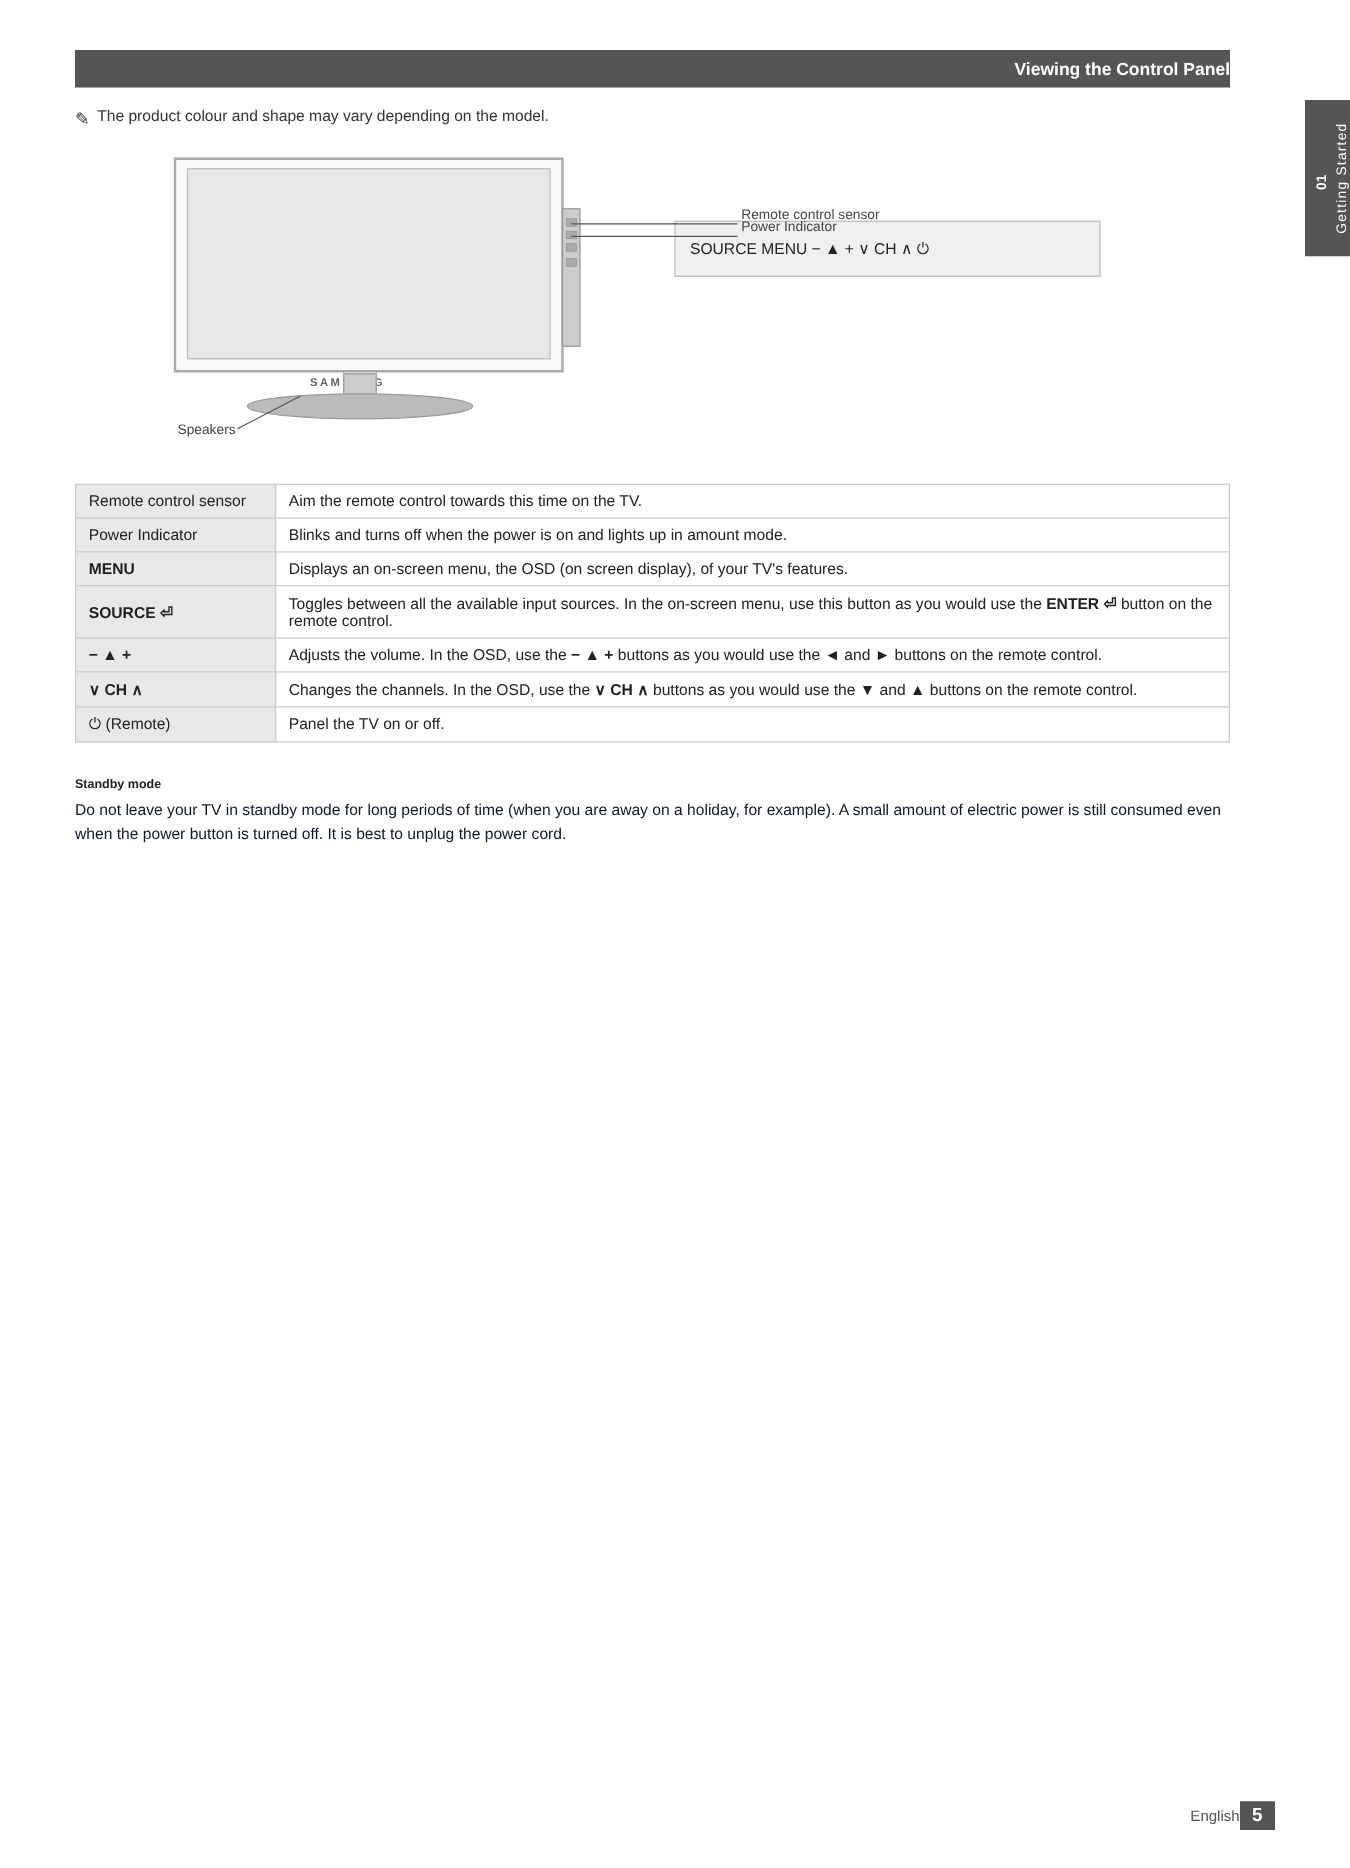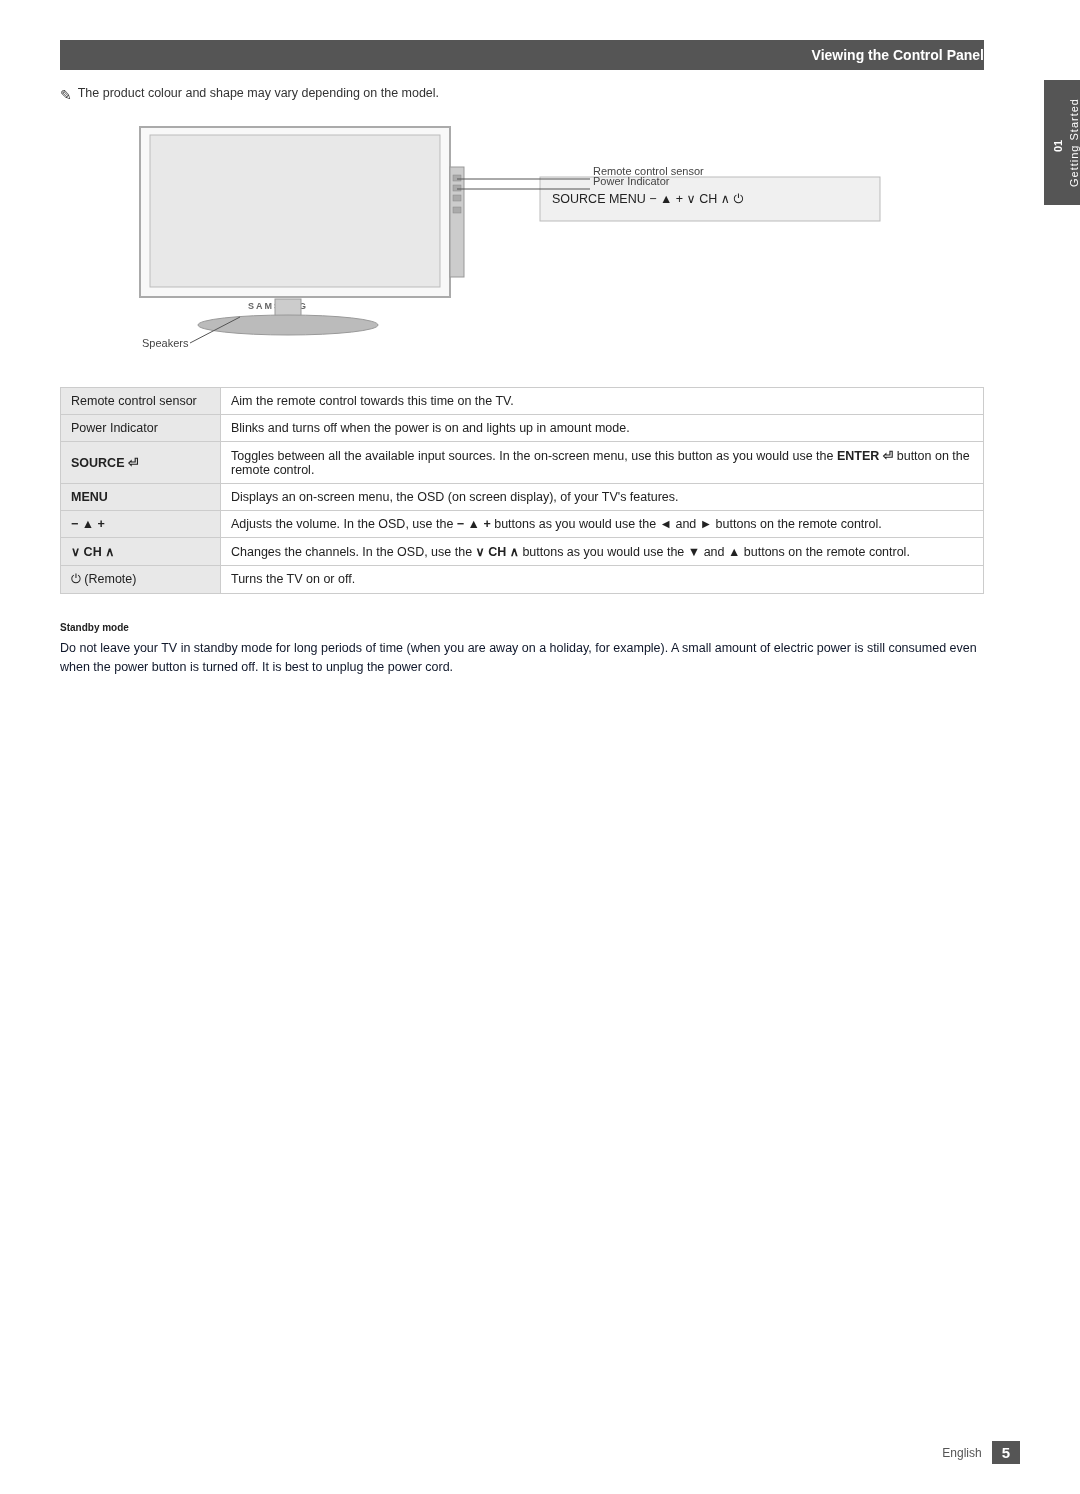--- a/index.html
+++ b/index.html
@@ -124,21 +124,21 @@
       line-height: 1.55;
     }
 
     
     .page-footer {
       position: absolute;
       bottom: 30px;
       right: 60px;
       display: flex;
       align-items: center;
-      gap: 10px;
+      gap: 0;
       font-size: 12px;
       color: #555;
     }
 
     .page-number-box {
       background: #555;
       color: #fff;
       font-size: 15px;
       font-weight: bold;
       padding: 3px 10px;
@@ -219,56 +219,56 @@
       <tr>
         <td>
           <span>Power Indicator</span>
         </td>
         <td>
           <span>Blinks and turns off when the power is on and lights up in amount mode.</span>
         </td>
       </tr>
       <tr class="bold-row">
         <td>
+          <strong>MENU</strong>
+        </td>
+        <td>
+          <span>Displays an on-screen menu, the OSD (on screen display), of your TV's features.</span>
+        </td>
+      </tr>
+      <tr class="bold-row">
+        <td>
           <strong>SOURCE ⏎</strong>
         </td>
         <td>
           Toggles between all the available input sources. In the on-screen menu, use this button as you would use the <strong>ENTER ⏎</strong> button on the remote control.
         </td>
       </tr>
       <tr class="bold-row">
         <td>
-          <strong>MENU</strong>
-        </td>
-        <td>
-          <span>Displays an on-screen menu, the OSD (on screen display), of your TV's features.</span>
-        </td>
-      </tr>
-      <tr class="bold-row">
-        <td>
           <strong>− ▲ +</strong>
         </td>
         <td>
           Adjusts the volume. In the OSD, use the <strong>− ▲ +</strong> buttons as you would use the ◄ and ► buttons on the remote control.
         </td>
       </tr>
       <tr class="bold-row">
         <td>
           <strong>∨ CH ∧</strong>
         </td>
         <td>
           Changes the channels. In the OSD, use the <strong>∨ CH ∧</strong> buttons as you would use the ▼ and ▲ buttons on the remote control.
         </td>
       </tr>
       <tr>
         <td>
           <span>⏻ (Remote)</span>
         </td>
         <td>
-          <span>Turns the TV on or off.</span>
+          <span>Panel the TV on or off.</span>
         </td>
       </tr>
     </tbody>
   </table>
 
   <div class="standby-section">
     <div class="standby-title">Standby mode</div>
     <div class="standby-text">Do not leave your TV in standby mode for long periods of time (when you are away on a holiday, for example). A small amount of electric power is still consumed even when the power button is turned off. It is best to unplug the power cord.</div>
   </div>
 

